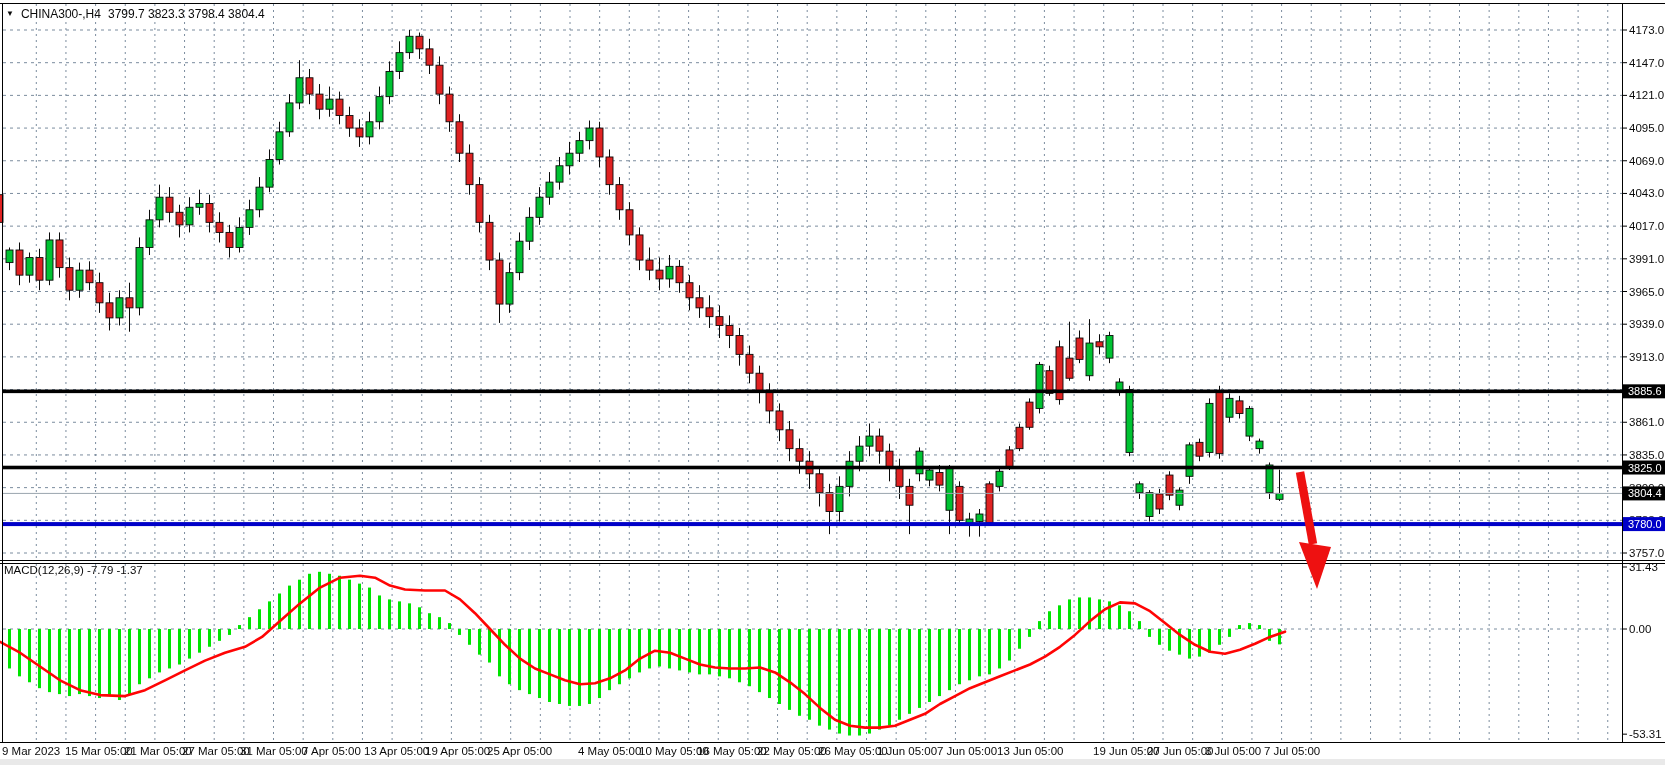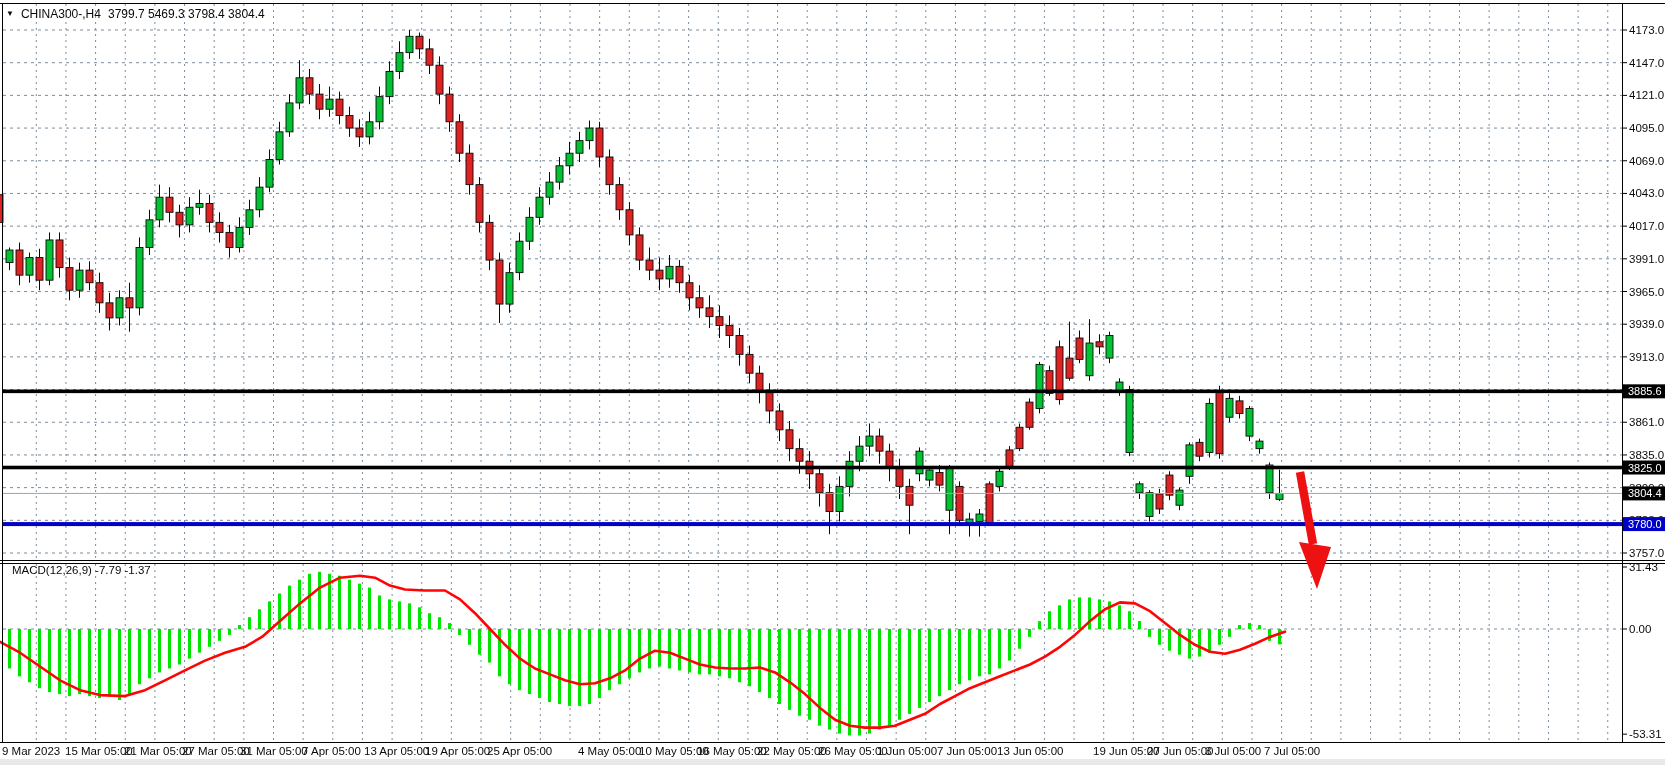--- a/index.html
+++ b/index.html
@@ -2,21 +2,21 @@
 <html><head>
 <meta charset="utf-8">
 <style>
   html,body{margin:0;padding:0;background:#fff;overflow:hidden;}
   body{width:1665px;height:765px;font-family:"Liberation Sans",sans-serif;}
   .win{position:relative;width:1665px;height:765px;background:#fff;}
   svg{position:absolute;left:0;top:0;z-index:1;}
   .hdr{position:absolute;left:6px;top:7px;display:flex;align-items:center;gap:7px;
        font-size:12px;color:#0a0a0a;z-index:3;white-space:nowrap;}
   .hdr .arr{font-size:8px;line-height:1;cursor:pointer;}
-  .macd-lab{position:absolute;left:12px;top:564px;font-size:11.5px;color:#0a0a0a;z-index:3;white-space:nowrap;}
+  .macd-lab{position:absolute;left:4px;top:564px;font-size:11.5px;color:#0a0a0a;z-index:3;white-space:nowrap;}
   .strip{position:absolute;left:0;top:759px;width:1665px;height:6px;background:#e9e9e9;z-index:3;}
   text{font-family:"Liberation Sans",sans-serif;}
   .t{font-size:11.5px;fill:#0a0a0a;}
   .tw{font-size:11px;fill:#ffffff;}
 </style>
 </head>
 <body>
 
 <div class="win">
   <svg id="chart-svg" width="1665" height="765">
@@ -634,19 +634,19 @@
       </g>
       <g>
         <line x1="1300" y1="472" x2="1313" y2="544" stroke="#ee1111" stroke-width="8.5"></line>
         <polygon points="1299,542 1331,547 1317,589" fill="#ee1111"></polygon>
       </g>
     </svg>
 
   <div class="hdr">
     <span class="arr">▼</span>
     <span>CHINA300-,H4</span>
-    <span>3799.7 5469.3 3798.4 3804.4</span>
+    <span>3799.7 3823.3 3798.4 3804.4</span>
   </div>
 
   <div class="macd-lab">MACD(12,26,9) -7.79 -1.37</div>
 
   <div class="strip"></div>
 </div>
 
 </body></html>

